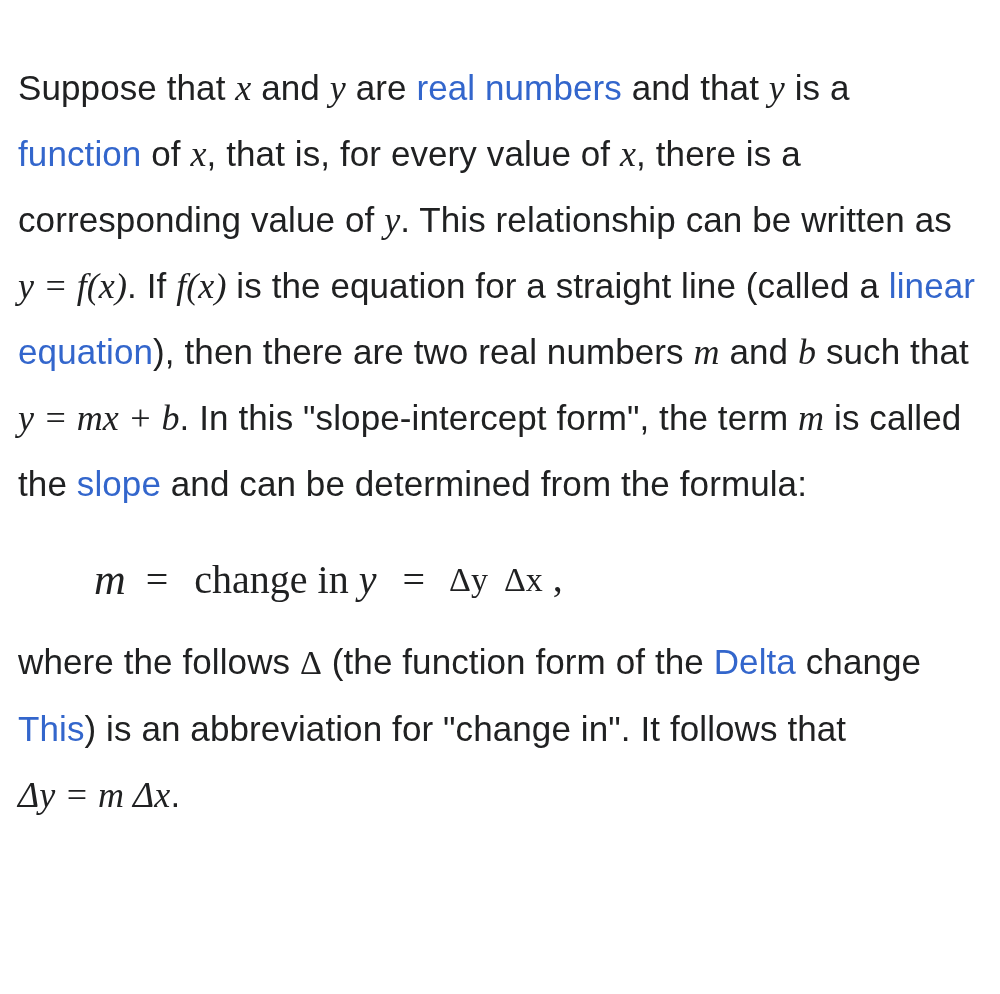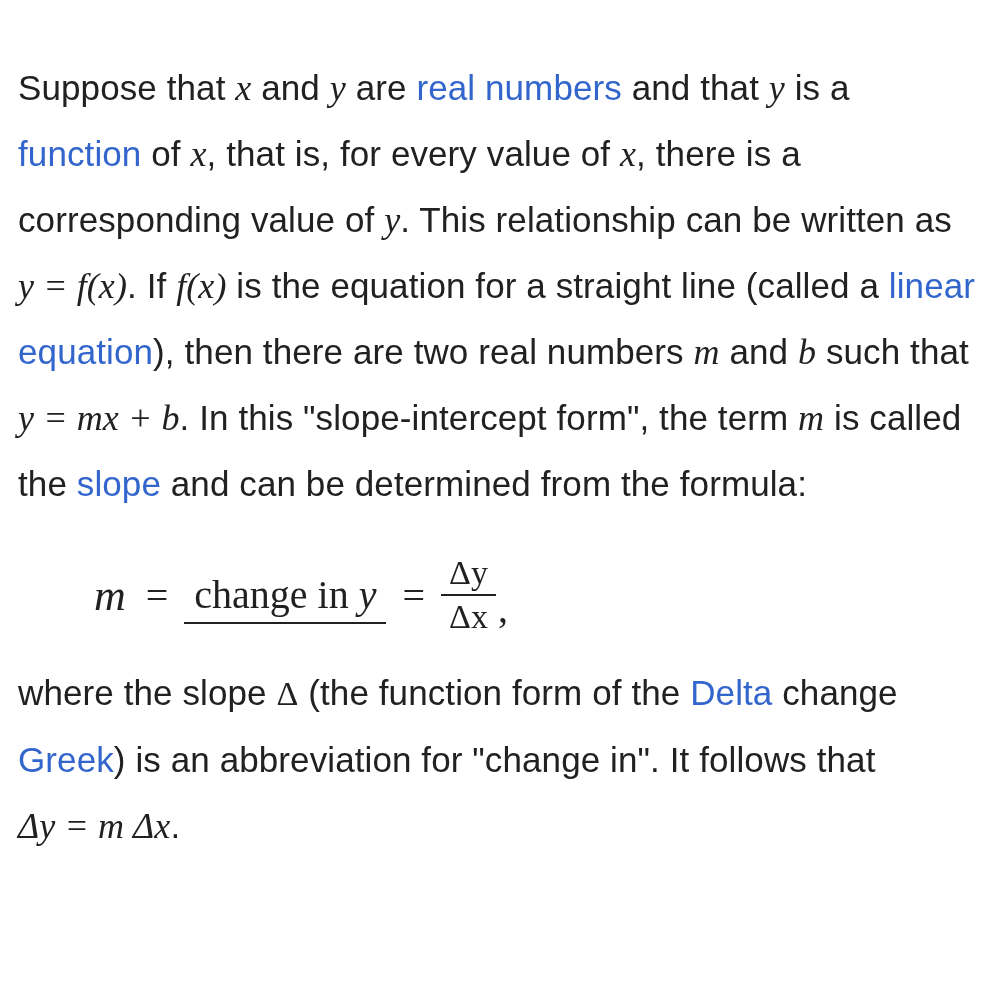--- a/index.html
+++ b/index.html
@@ -66,21 +66,21 @@
     font-size: 44px;
     padding-right: 4px;
   }
   .eq .rel {
     font-style: normal;
     font-size: 40px;
     padding: 0 16px;
   }
   .frac {
     display: inline-flex;
-    flex-direction: column;
+    flex-direction: row;
     align-items: center;
     vertical-align: middle;
   }
   .frac .num,
   .frac .den {
     padding: 4px 10px;
     font-size: 40px;
     font-style: normal;
     white-space: nowrap;
     text-align: center;
@@ -124,15 +124,15 @@
       <span class="rel">=</span>
       <span class="frac small">
         <span class="num">Δy</span>
         <span class="bar"></span>
         <span class="den">Δx</span>
       </span>
       <span class="comma">,</span>
     </div>
   </div>
 
-  <p class="para second"><span>where the slope </span><span class="mdelta">Δ</span><span> (the function form of the </span><a class="link">Delta</a><span> change </span><a class="link">Greek</a><span>) is an abbreviation for "change in". It follows that </span><span class="mi nowrap">Δy = m Δx</span><span>.</span></p>
+  <p class="para second"><span>where the follows </span><span class="mdelta">Δ</span><span> (the function form of the </span><a class="link">Delta</a><span> change </span><a class="link">This</a><span>) is an abbreviation for "change in". It follows that </span><span class="mi nowrap">Δy = m Δx</span><span>.</span></p>
 
 </div>
 
 </body></html>

